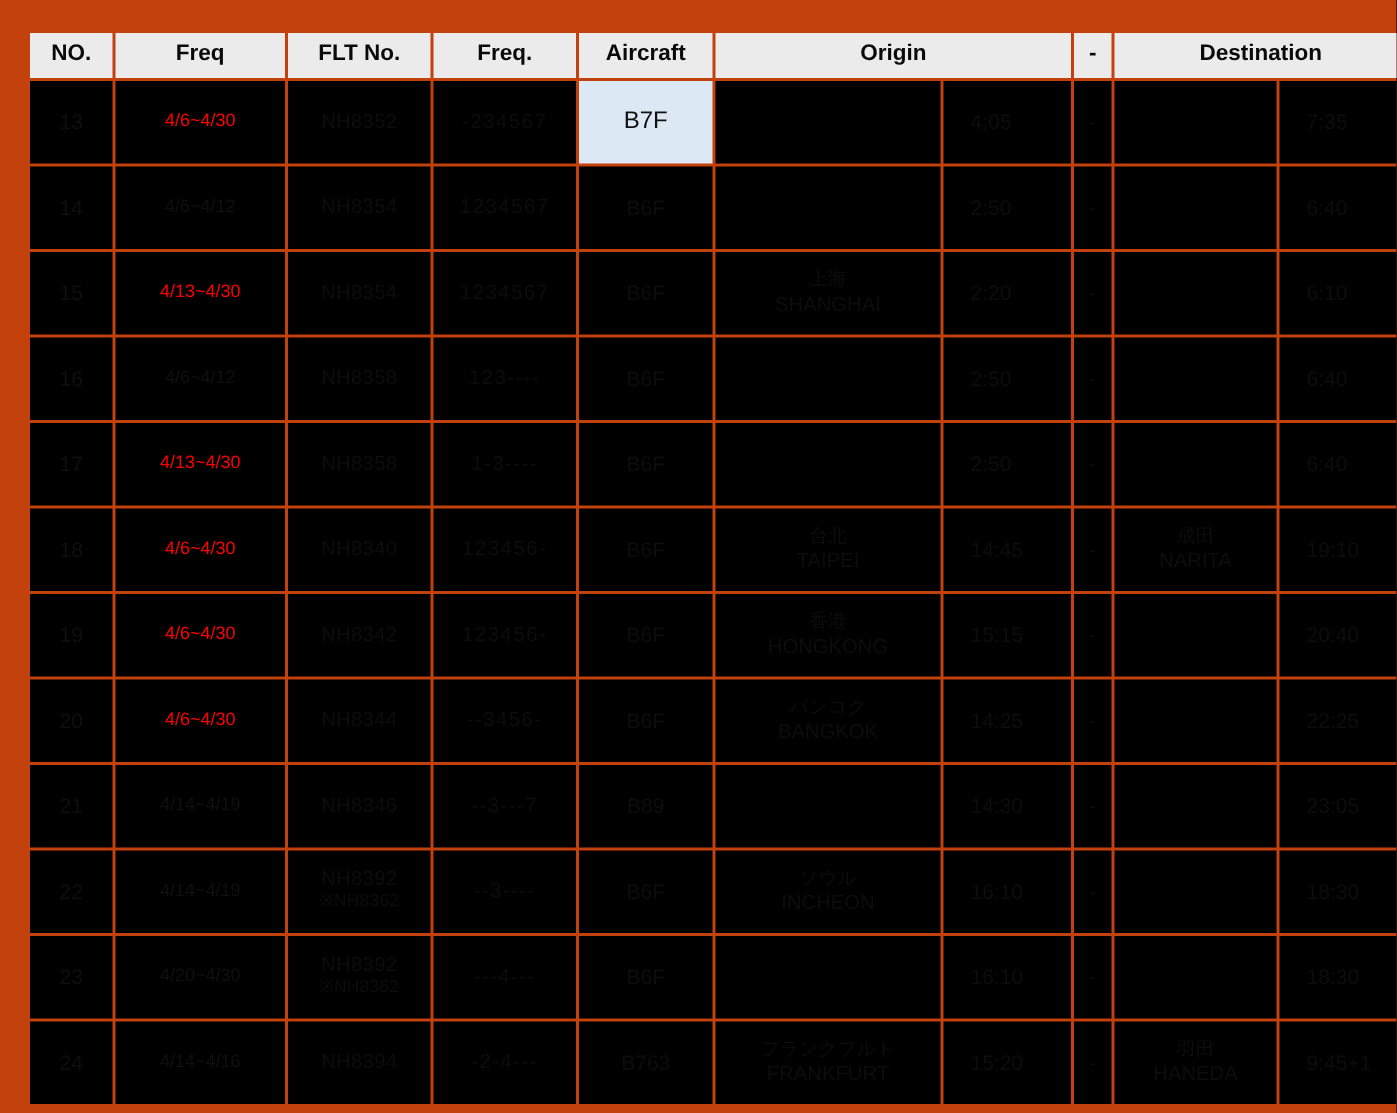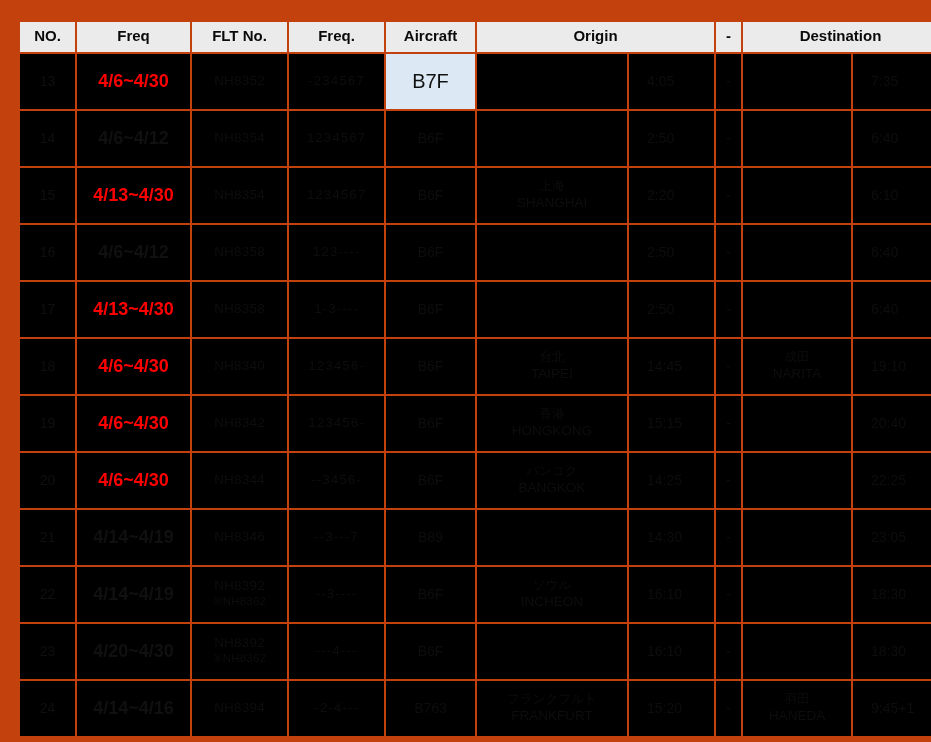--- a/index.html
+++ b/index.html
@@ -8,27 +8,27 @@
 
   table.sched{border-collapse:separate;border-spacing:2px;position:absolute;left:18px;top:20px;width:890px;table-layout:fixed;}
 
   thead th{background:#ebebeb;color:#0a0a0a;font-weight:bold;font-size:15px;
            text-align:center;padding:6px 2px 7px;border:0;line-height:1.1;}
 
   tbody td{background:#000;color:#0d0d0d;font-size:14px;text-align:center;
            vertical-align:middle;padding:0;height:55px;line-height:1.15;border:0;}
 
   td.c-no{color:#0f0f0f;}
-  td.c-date{font-size:18px;font-weight:bold;}
+  td.c-date{font-size:12px;font-weight:normal;}
   td.c-date.hot{color:#ff0000;}
   td.c-date.cold{color:#101010;}
   td.c-flt{font-size:13.5px;letter-spacing:.2px;}
   td.c-freq{font-size:13.5px;letter-spacing:1px;}
   td.c-air{font-size:14px;}
-  td.c-air.hl{background:#dce9f5;color:#111;font-size:20px;}
+  td.c-air.hl{background:#dce9f5;color:#111;font-size:16px;}
   td.c-city{font-size:13.5px;}
   td.c-time{font-size:14px;text-align:left;padding-left:18px;}
   td.c-dash{font-size:14px;}
 
   .sub{display:block;font-size:11.5px;line-height:1.35;}
   .jp{display:block;font-size:12.5px;line-height:1.3;}
   .en{display:block;font-size:13.5px;line-height:1.25;}
 
   col.w-no{width:55px;}
   col.w-date{width:113px;}

